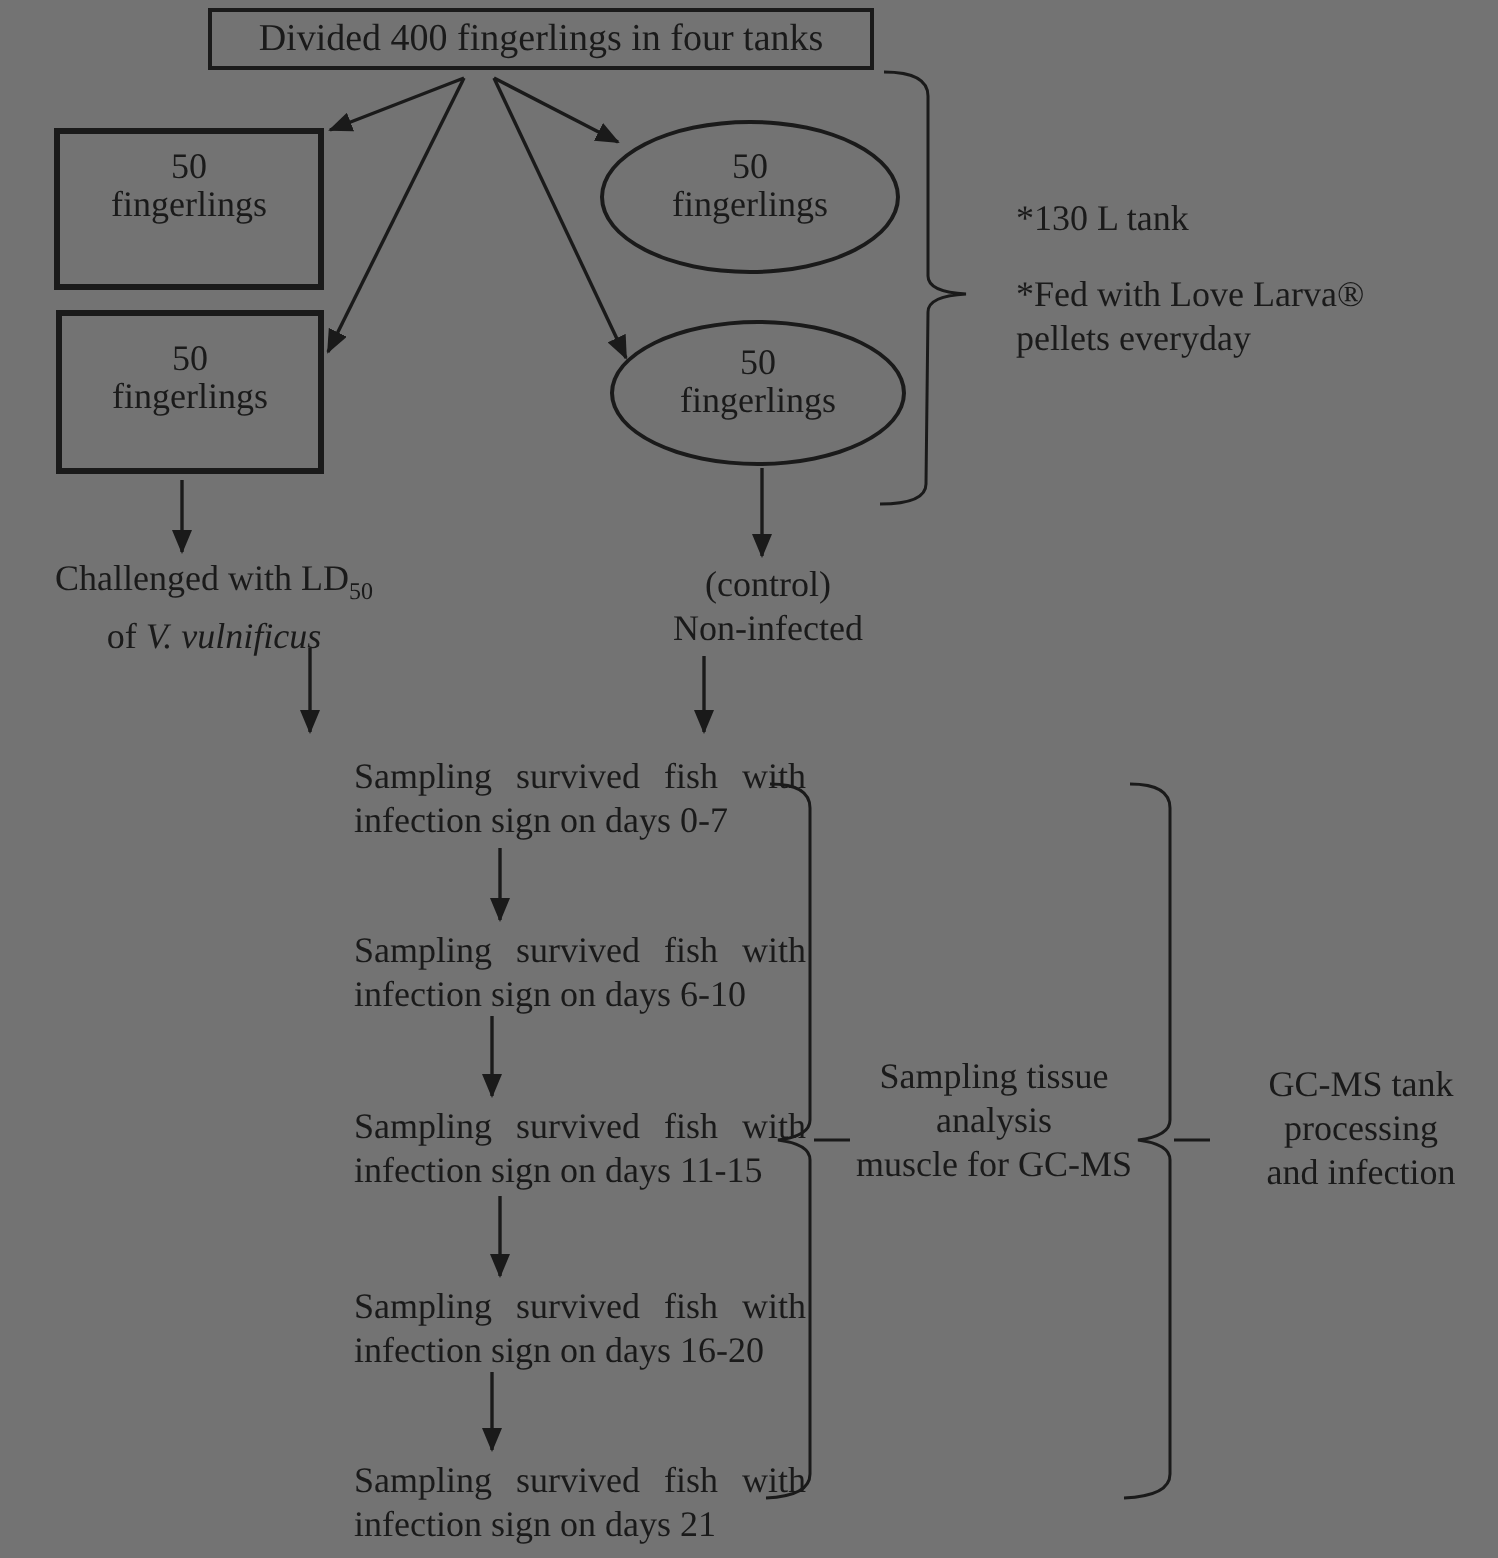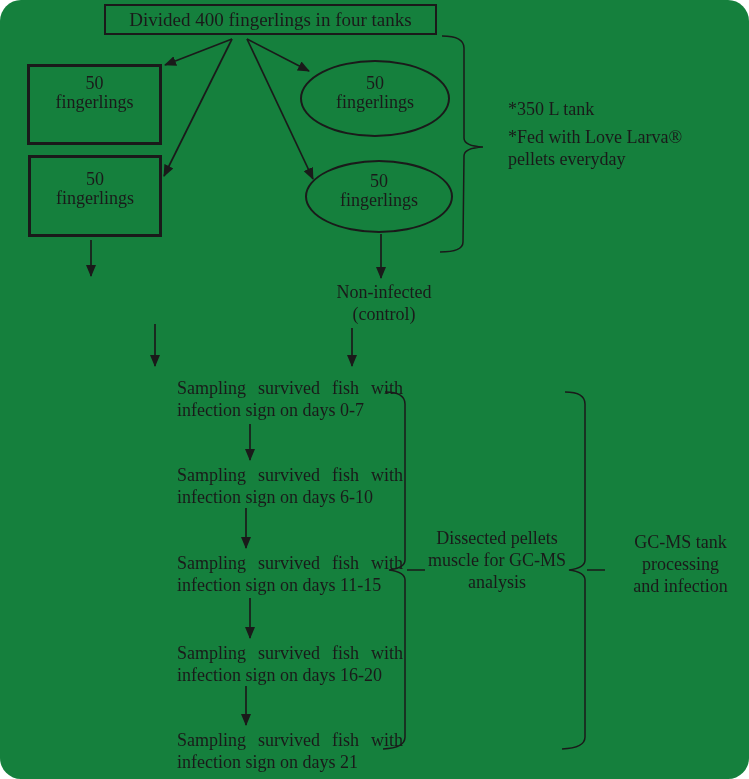--- a/index.html
+++ b/index.html
@@ -30,39 +30,39 @@
   .tank-rect-1 { left:27px;  top:64px;  width:135px; height:81px; border:3px solid var(--ink); }
   .tank-rect-1 .inner { padding-top:7px; }
   .tank-rect-2 { left:28px;  top:155px; width:134px; height:82px; border:3px solid var(--ink); }
   .tank-rect-2 .inner { padding-top:12px; }
   .tank-ellipse-1 { left:300px; top:60px;  width:150px; height:77px; border:2px solid var(--ink); border-radius:50%; }
   .tank-ellipse-1 .inner { padding-top:12px; }
   .tank-ellipse-2 { left:305px; top:160px; width:148px; height:73px; border:2px solid var(--ink); border-radius:50%; }
   .tank-ellipse-2 .inner { padding-top:10px; }
 
   .notes { left:508px; top:98px; width:215px; line-height:25px; }
-  .notes .note-2 { margin-top:6px; width:210px; }
+  .notes .note-2 { margin-top:16px; width:210px; }
 
   .challenge { left:8px;  top:278px; width:198px; text-align:center; line-height:23px; }
   .challenge sub { font-size:12px; }
   .control   { left:306px; top:281px; width:156px; text-align:center; line-height:23px; }
 
   .sample { left:141px; width:226px;margin-left:36px; }
   .sample .l1 { text-align:justify; text-align-last:justify; }
   .sample-1 { top:377px; } .sample-2 { top:464px; } .sample-3 { top:552px; }
   .sample-4 { top:642px; } .sample-5 { top:729px; }
 
   .brace-label { text-align:center; line-height:27px; }
   .dissect-label { left:418px; top:527px; width:158px; }
   .gcms-label    { left:614px; top:531px; width:133px; line-height:26px; }
 </style>
 </head>
 <body>
 
-<div id="page" style="background: #15803d; border-radius: 21px;">
+<div id="page" style="background: #737373;">
 
   <svg id="connectors" viewBox="0 0 749 779" xmlns="http://www.w3.org/2000/svg">
     <defs>
       <marker id="ah" markerUnits="userSpaceOnUse" markerWidth="13" markerHeight="10" refX="11" refY="5" orient="auto">
         <path d="M0,0 L12,5 L0,10 Z"></path>
       </marker>
     </defs>
 
     <line class="stroke" marker-end="url(#ah)" x1="232" y1="39" x2="165" y2="65"></line>
     <line class="stroke" marker-end="url(#ah)" x1="232" y1="39" x2="164" y2="176"></line>
@@ -106,30 +106,32 @@
     </div>
   </div>
   <div class="tank tank-ellipse-2">
     <div class="inner">
       <div>50</div>
       <div>fingerlings</div>
     </div>
   </div>
 
   <div class="txt notes">
-    <div class="note-1">*350 L tank</div>
+    <div class="note-1">*130 L tank</div>
     <div class="note-2">*Fed with Love Larva® pellets everyday</div>
   </div>
 
   <div class="txt challenge">
+    <div><span>Challenged with LD</span><sub>50</sub></div>
+    <div><span>of </span><i>V. vulnificus</i></div>
   </div>
 
   <div class="txt control">
+    <div>(control)</div>
     <div>Non-infected</div>
-    <div>(control)</div>
   </div>
 
   <div class="txt sample sample-1">
     <div class="l1">Sampling survived fish with</div>
     <div class="l2">infection sign on days 0-7</div>
   </div>
   <div class="txt sample sample-2">
     <div class="l1">Sampling survived fish with</div>
     <div class="l2">infection sign on days 6-10</div>
   </div>
@@ -140,23 +142,23 @@
   <div class="txt sample sample-4">
     <div class="l1">Sampling survived fish with</div>
     <div class="l2">infection sign on days 16-20</div>
   </div>
   <div class="txt sample sample-5">
     <div class="l1">Sampling survived fish with</div>
     <div class="l2">infection sign on days 21</div>
   </div>
 
   <div class="txt brace-label dissect-label">
-    <div>Dissected pellets</div>
+    <div>Sampling tissue</div>
+    <div>analysis</div>
     <div>muscle for GC-MS</div>
-    <div>analysis</div>
   </div>
   <div class="txt brace-label gcms-label">
     <div>GC-MS tank</div>
     <div>processing</div>
     <div>and infection</div>
   </div>
 
 </div>
 
 </body></html>

